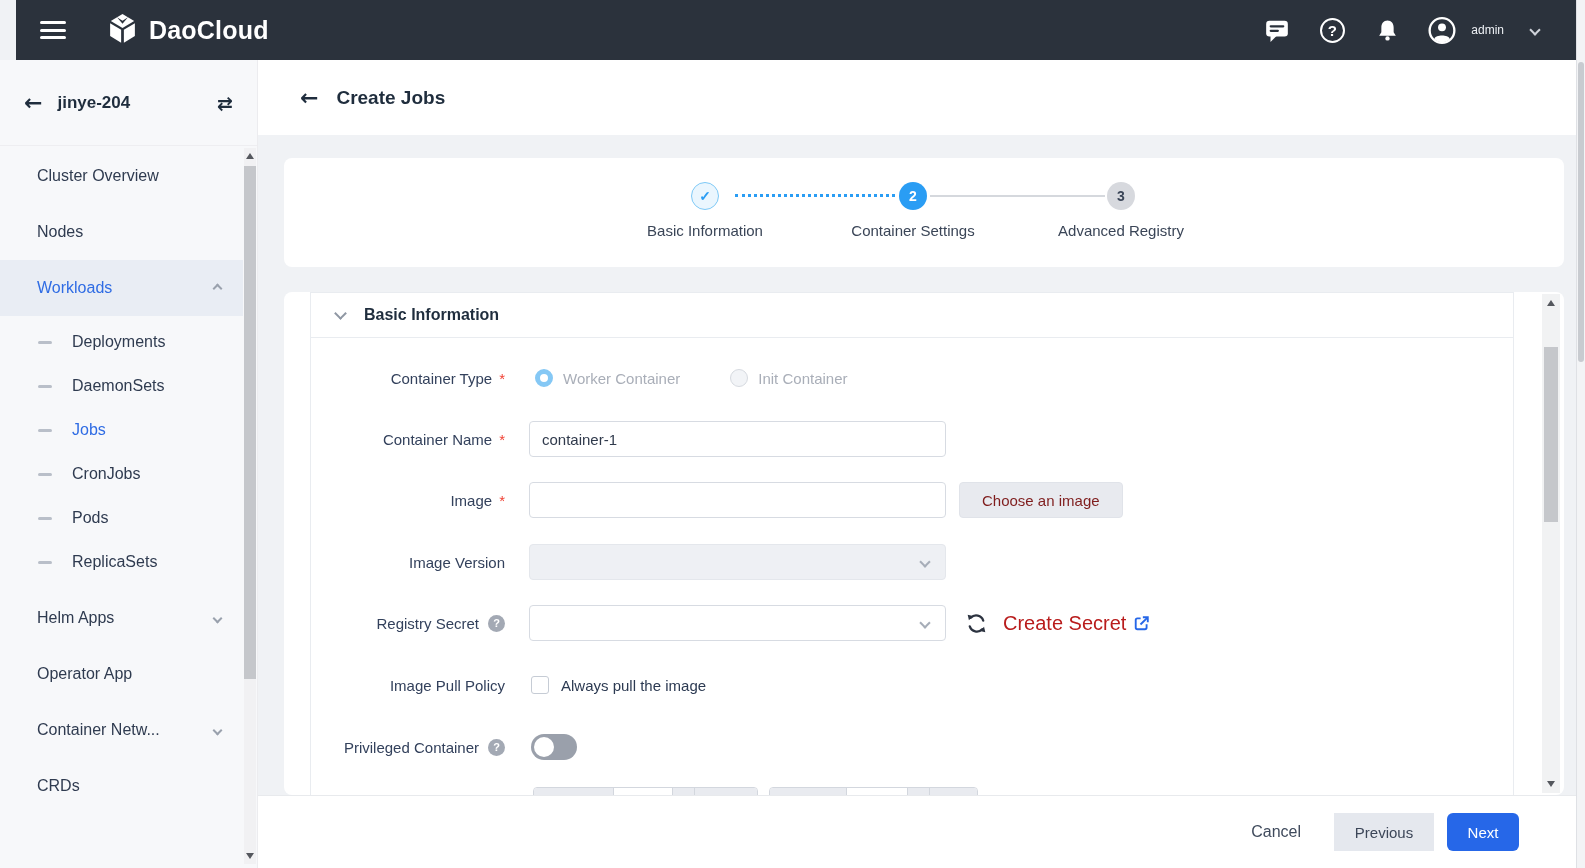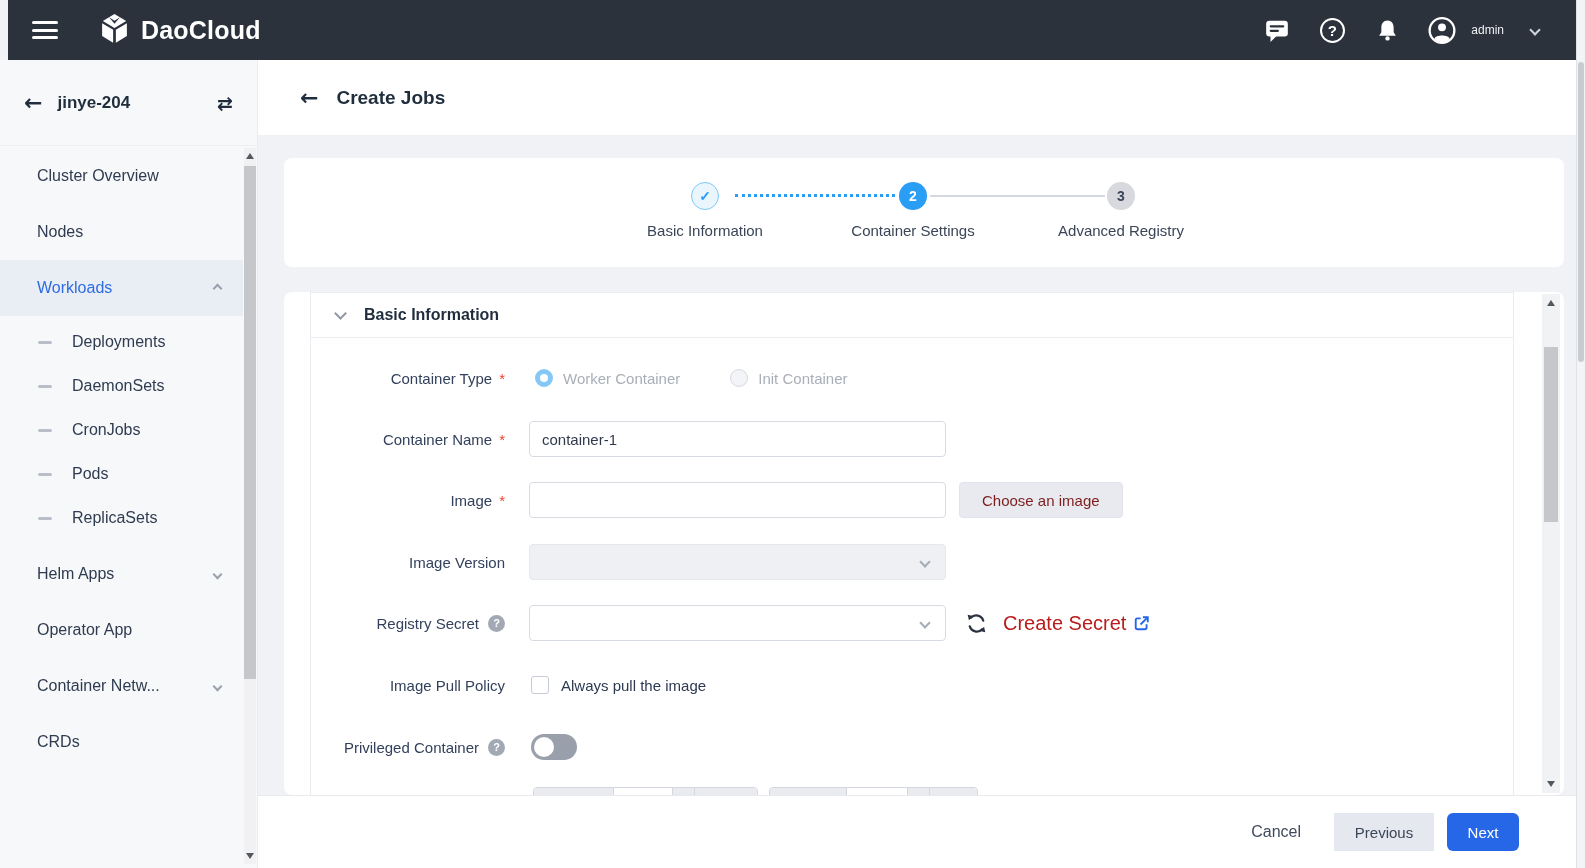--- a/index.html
+++ b/index.html
@@ -1,20 +1,20 @@
 <!DOCTYPE html>
 <html><head>
 <meta charset="utf-8">
 <style>
   * { margin:0; padding:0; box-sizing:border-box; }
   html,body { width:1585px; height:868px; overflow:hidden; }
   body { position:relative; font-family:"Liberation Sans", sans-serif; background:#f0f2f5; color:#2f3b50; }
 
   
-  .topbar { position:absolute; left:8px; top:0; right:0; height:60px; background:#2b323c; display:flex; align-items:center; z-index:5; }
+  .topbar { position:absolute; left:16px; top:0; right:0; height:60px; background:#2b323c; display:flex; align-items:center; z-index:5; }
   .hamburger { margin-left:24px; width:26px; height:18px; display:flex; flex-direction:column; justify-content:space-between; cursor:pointer; }
   .hamburger i { display:block; height:3px; background:#fff; border-radius:2px; }
   .brand { display:flex; align-items:center; margin-left:40px; gap:10px; }
   .brand-name { color:#fff; font-size:25px; font-weight:700; letter-spacing:.2px; }
   .topbar-spacer { flex:1; }
   .top-actions { display:flex; align-items:center; gap:27px; padding-right:46px; }
   .tico { width:28px; height:28px; display:flex; align-items:center; justify-content:center; cursor:pointer; }
   .help-circle { width:25px; height:25px; border:2px solid #fff; border-radius:50%; color:#fff; font-size:15px; font-weight:700; display:flex; align-items:center; justify-content:center; }
   .admin-name { color:#eef1f5; font-size:12px; margin-left:-12px; }
   .chev { display:inline-block; width:8px; height:8px; border-right:2px solid #cfd3da; border-bottom:2px solid #cfd3da; transform:rotate(45deg); }
@@ -180,20 +180,24 @@
       <span class="chev up"></span>
     </div>
     <div class="sub-group">
       <div class="nav-sub">
         <span class="dash"></span>
         <span>Deployments</span>
       </div>
       <div class="nav-sub">
         <span class="dash"></span>
         <span>DaemonSets</span>
+      </div>
+      <div class="nav-sub active">
+        <span class="dash"></span>
+        <span>Jobs</span>
       </div>
       <div class="nav-sub">
         <span class="dash"></span>
         <span>CronJobs</span>
       </div>
       <div class="nav-sub">
         <span class="dash"></span>
         <span>Pods</span>
       </div>
       <div class="nav-sub">

